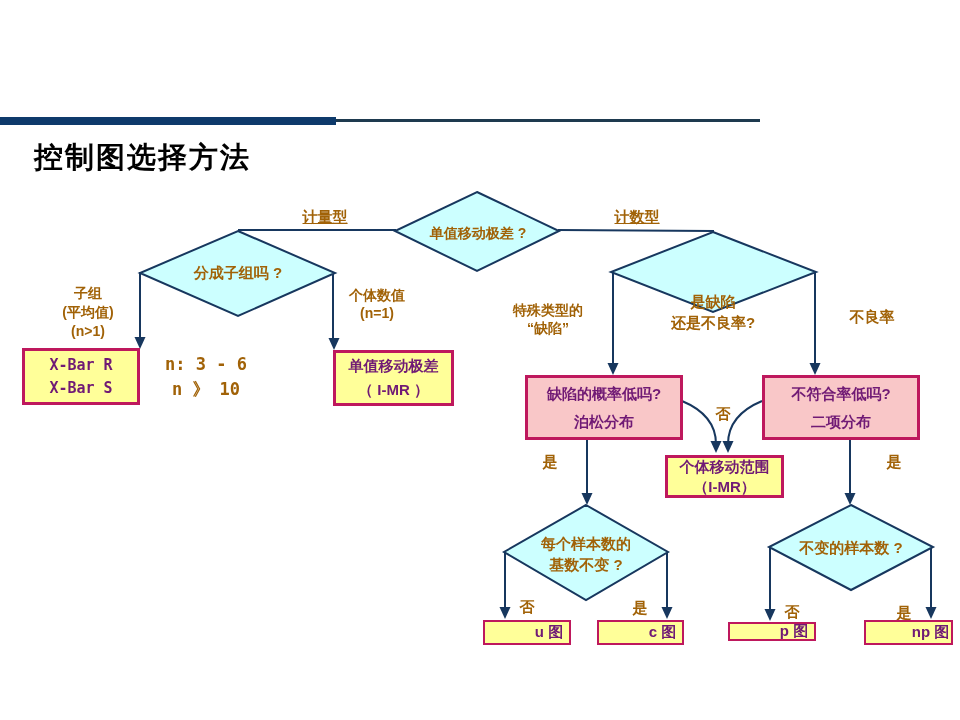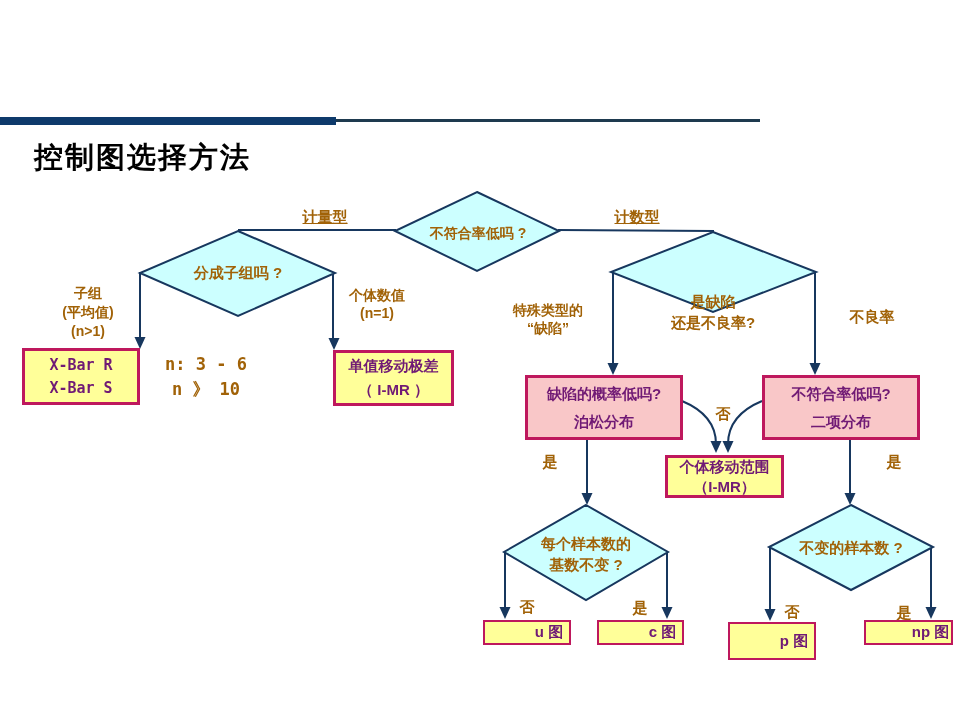--- a/index.html
+++ b/index.html
@@ -44,21 +44,21 @@
   .l-yes-d5{left:892px;top:603px;width:24px;font-size:15px;}
   
   .b-xbar{left:22px;top:348px;width:118px;height:57px;font-size:15px;line-height:23px;}
   .b-imr{left:333px;top:350px;width:121px;height:56px;font-size:15px;line-height:24px;}
   .p-poisson{left:525px;top:375px;width:158px;height:65px;font-size:15px;line-height:28px;}
   .p-binomial{left:762px;top:375px;width:158px;height:65px;font-size:15px;line-height:28px;}
   .b-mr{left:665px;top:455px;width:119px;height:43px;font-size:15px;line-height:20px;}
   .chart-box{border-width:2.5px;font-size:15px;padding-left:44px;}
   .b-u{left:483px;top:620px;width:88px;height:25px;}
   .b-c{left:597px;top:620px;width:87px;height:25px;}
-  .b-p{left:728px;top:622px;width:88px;height:38px;}
+  .b-p{left:728px;top:622px;width:88px;height:19px;}
   .b-np{left:864px;top:620px;width:89px;height:25px;}
 </style>
 </head>
 <body>
 
 <div id="slide">
 
   <div class="bar-thick"></div>
   <div class="bar-thin"></div>
   <div class="title">控制图选择方法</div>
@@ -99,21 +99,21 @@
 
     <g fill="#ccffff" stroke="#17375e" stroke-width="2">
       <polygon points="477,192 559,231 477,271 395,231"></polygon>
       <polygon points="238,231 335,273 238,316 140,273"></polygon>
       <polygon points="713,232 816,272 713,312 611,272"></polygon>
       <polygon points="586,505 668,552 586,600 504,552"></polygon>
       <polygon points="851,505 933,547 851,590 769,547"></polygon>
     </g>
   </svg>
 
-  <div class="lbl d1-text">不符合率低吗 ?</div>
+  <div class="lbl d1-text">单值移动极差 ?</div>
   <div class="lbl d2-text">分成子组吗 ?</div>
   <div class="lbl d3-text">是缺陷
 还是不良率?</div>
   <div class="lbl d4-text">每个样本数的
 基数不变 ?</div>
   <div class="lbl d5-text">不变的样本数 ?</div>
 
   <div class="lbl underlined l-variable">计量型</div>
   <div class="lbl underlined l-attribute">计数型</div>
   <div class="lbl l-subgroup-note">子组

